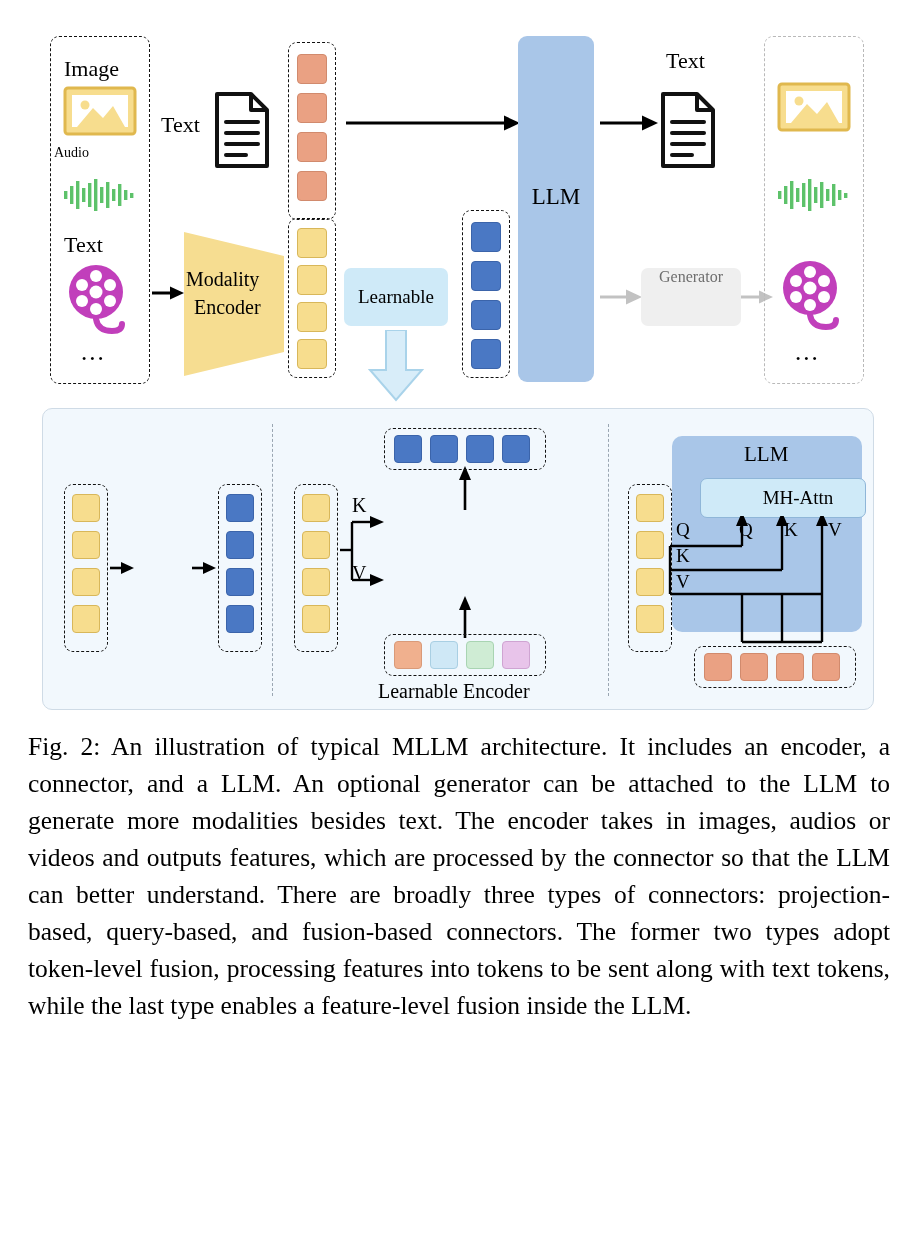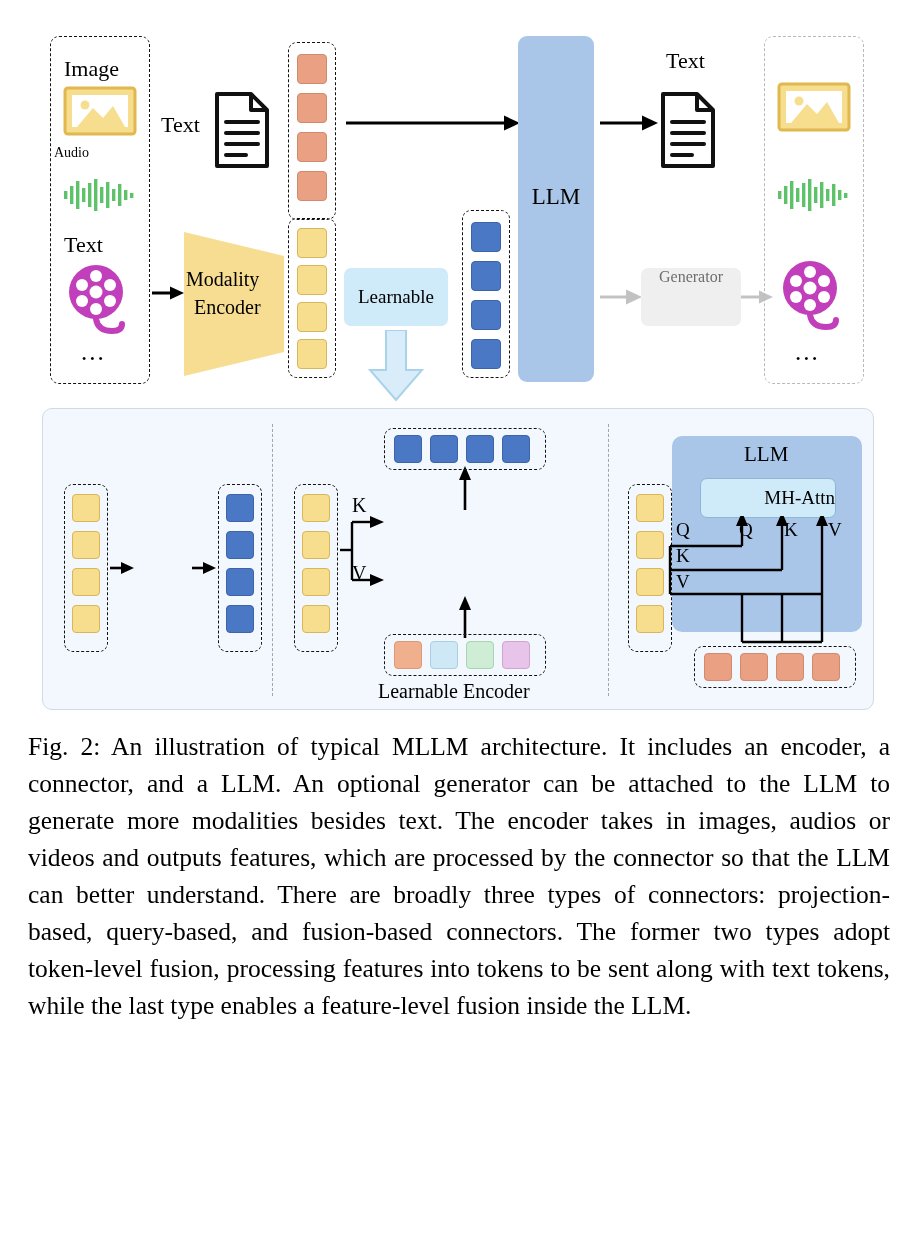--- a/index.html
+++ b/index.html
@@ -118,22 +118,23 @@
     background: #a9c6e8;
     border-radius: 10px;
   }
   .mhattn {
     position: absolute;
     background: #cfeaf8;
     border: 1.3px solid #8fb6d8;
     border-radius: 7px;
     display: flex;
     align-items: center;
-    justify-content: flex-end;
+    justify-content: center;
     font-size: 19px;
+    padding-left: 30px;
   }
 
   
   .caption {
     position: absolute;
     left: 28px; top: 728px;
     width: 862px;
     font-family: "Liberation Serif", serif;
     font-size: 25.5px;
     line-height: 37px;

